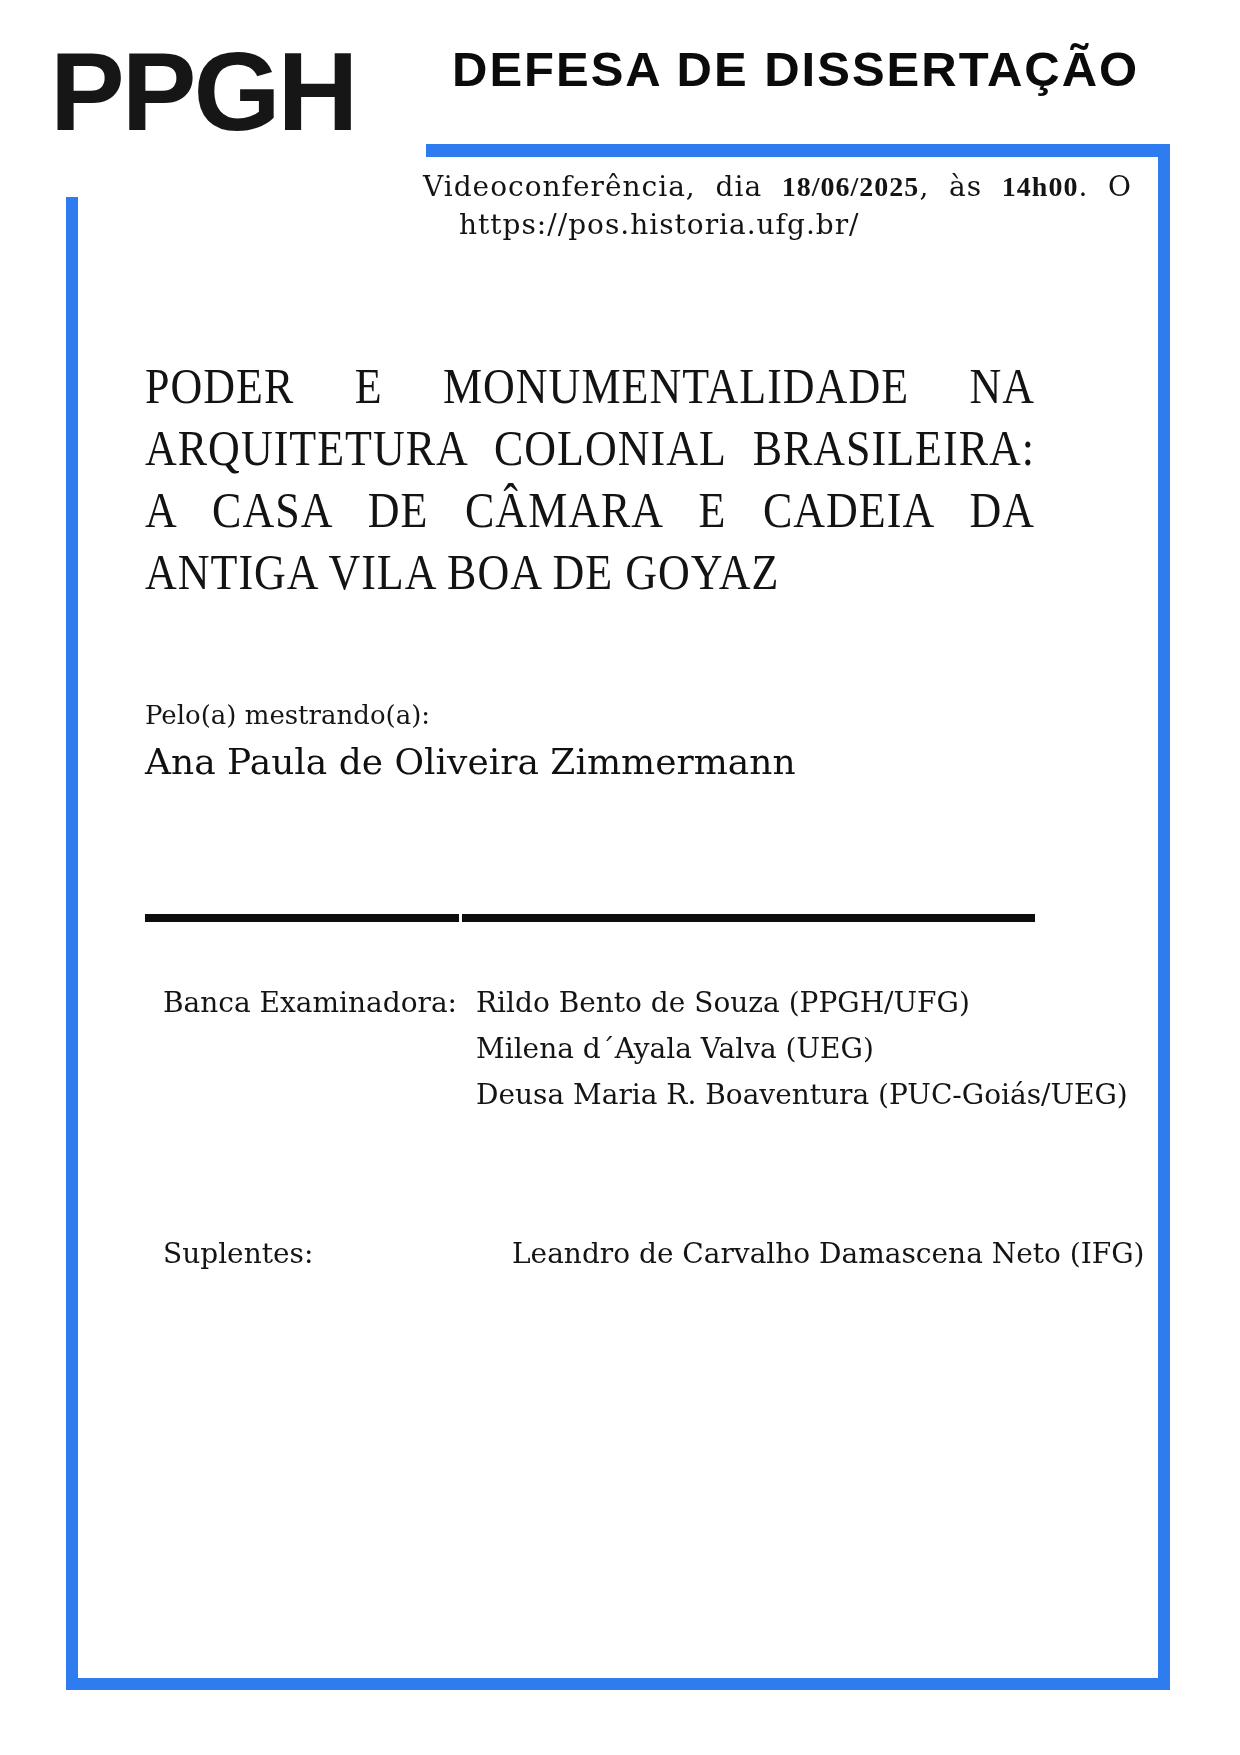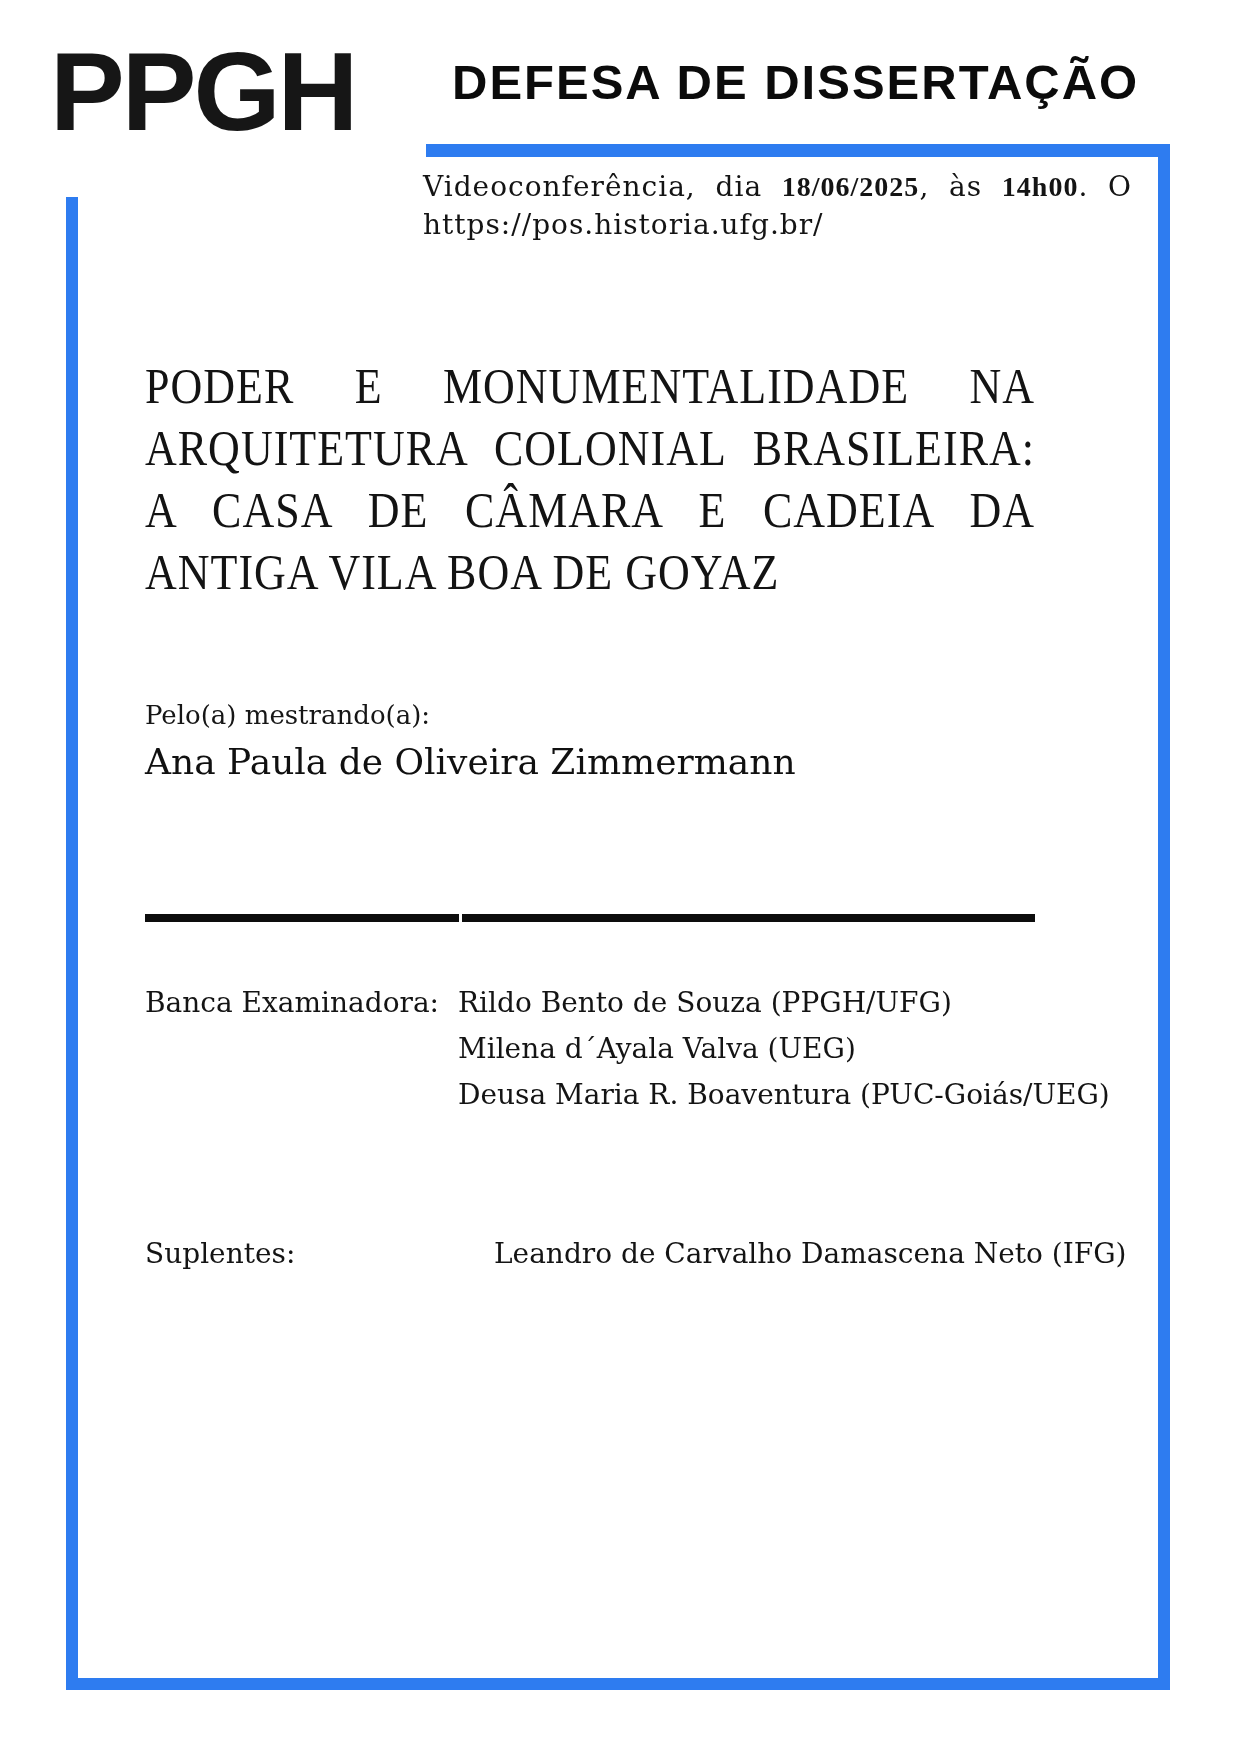--- a/index.html
+++ b/index.html
@@ -13,47 +13,47 @@
   .frame-right{left:1158px;top:144px;width:12px;height:1546px;}
   .frame-left{left:66px;top:197px;width:12px;height:1493px;}
   .frame-bottom{left:66px;top:1678px;width:1104px;height:12px;}
   
   .logo{
     position:absolute;left:50px;top:36px;
     font-family:"Liberation Sans", sans-serif;font-weight:600;
     font-size:112px;line-height:1;letter-spacing:-3px;color:#161616;
   }
   .banner-title{
-    position:absolute;left:452px;top:58px;
+    position:absolute;left:452px;top:45px;
     font-family:"Liberation Sans", sans-serif;font-weight:bold;
     font-size:49px;line-height:1;letter-spacing:2px;color:#0b0b0b;white-space:nowrap;
   }
   
   .event{position:absolute;left:423px;top:168px;width:709px;
     font-size:28px;line-height:38px;letter-spacing:1px;color:#141414;}
   .event .just{text-align:justify;text-align-last:justify;white-space:nowrap;}
-  .event .left{text-align:left;white-space:nowrap;}
+  .event .left{text-align:left;white-space:nowrap;margin-left:36px;}
   .event b{font-weight:bold;font-family:Liberation Serif, serif;}
   
   .diss-title{position:absolute;left:145px;top:356px;width:890px;color:#131313;
     font-family:"Liberation Serif", serif;font-size:44px;letter-spacing:1px;}
   .diss-title .tline{height:62px;line-height:62px;white-space:nowrap;
     transform:scaleY(1.15);transform-origin:left center;}
   .diss-title .tline.just{text-align:justify;text-align-last:justify;}
   .diss-title .tline.left{text-align:left;}
   
   .student-label{position:absolute;left:145px;top:698px;font-size:26px;line-height:34px;color:#161616;}
   .student-name{position:absolute;left:145px;top:738px;font-size:36px;line-height:48px;color:#101010;}
   
   .rule{position:absolute;left:145px;top:914px;width:890px;height:8px;background:#0d0d0d;}
   .rule-seam{position:absolute;left:459px;top:914px;width:3px;height:8px;background:#ffffff;}
   
   .panel{position:absolute;left:145px;width:890px;display:flex;align-items:flex-start;
     font-size:28px;color:#141414;}
-  .panel .label-col{width:313px;flex:0 0 313px;}
+  .panel .label-col{width:313px;flex:0 0 313px;margin-left:18px;}
   .panel .value-col{flex:1;}
   .committee{top:980px;line-height:46px;}
   .substitutes{top:1230px;line-height:48px;gap:36px;}
   .member{white-space:nowrap;}
 </style>
 </head>
 <body>
 
 <div class="frame frame-top"></div>
 <div class="frame frame-right"></div>

